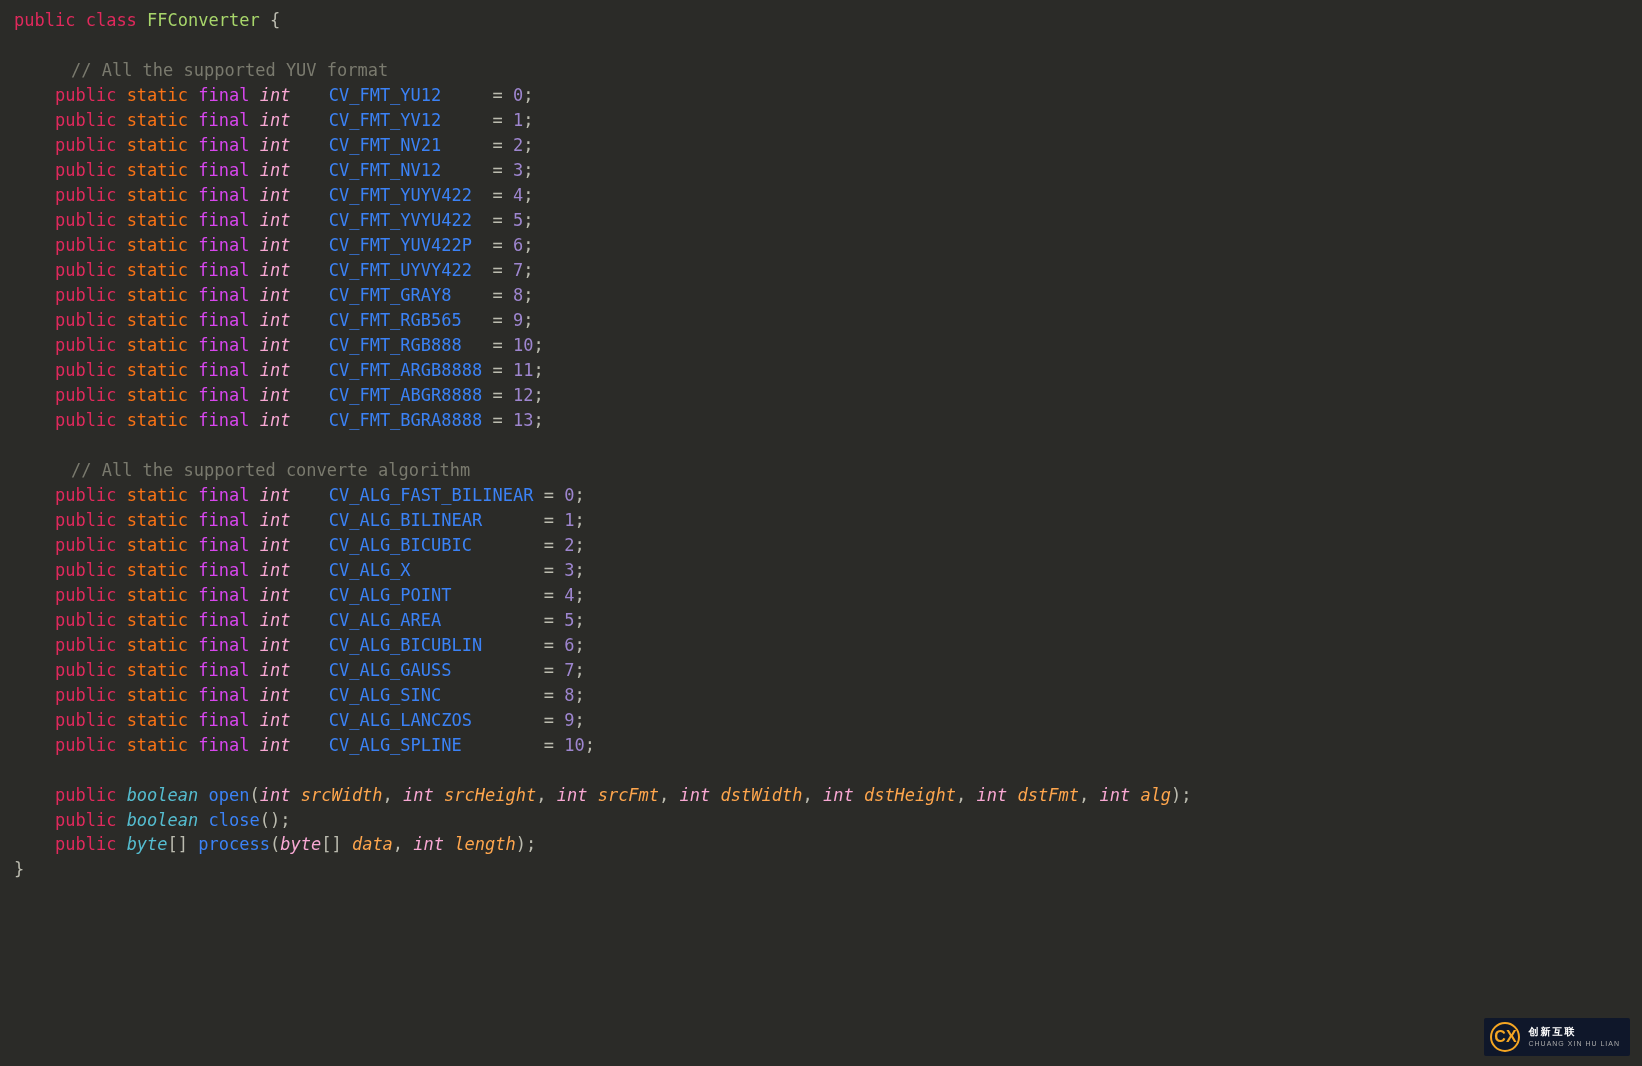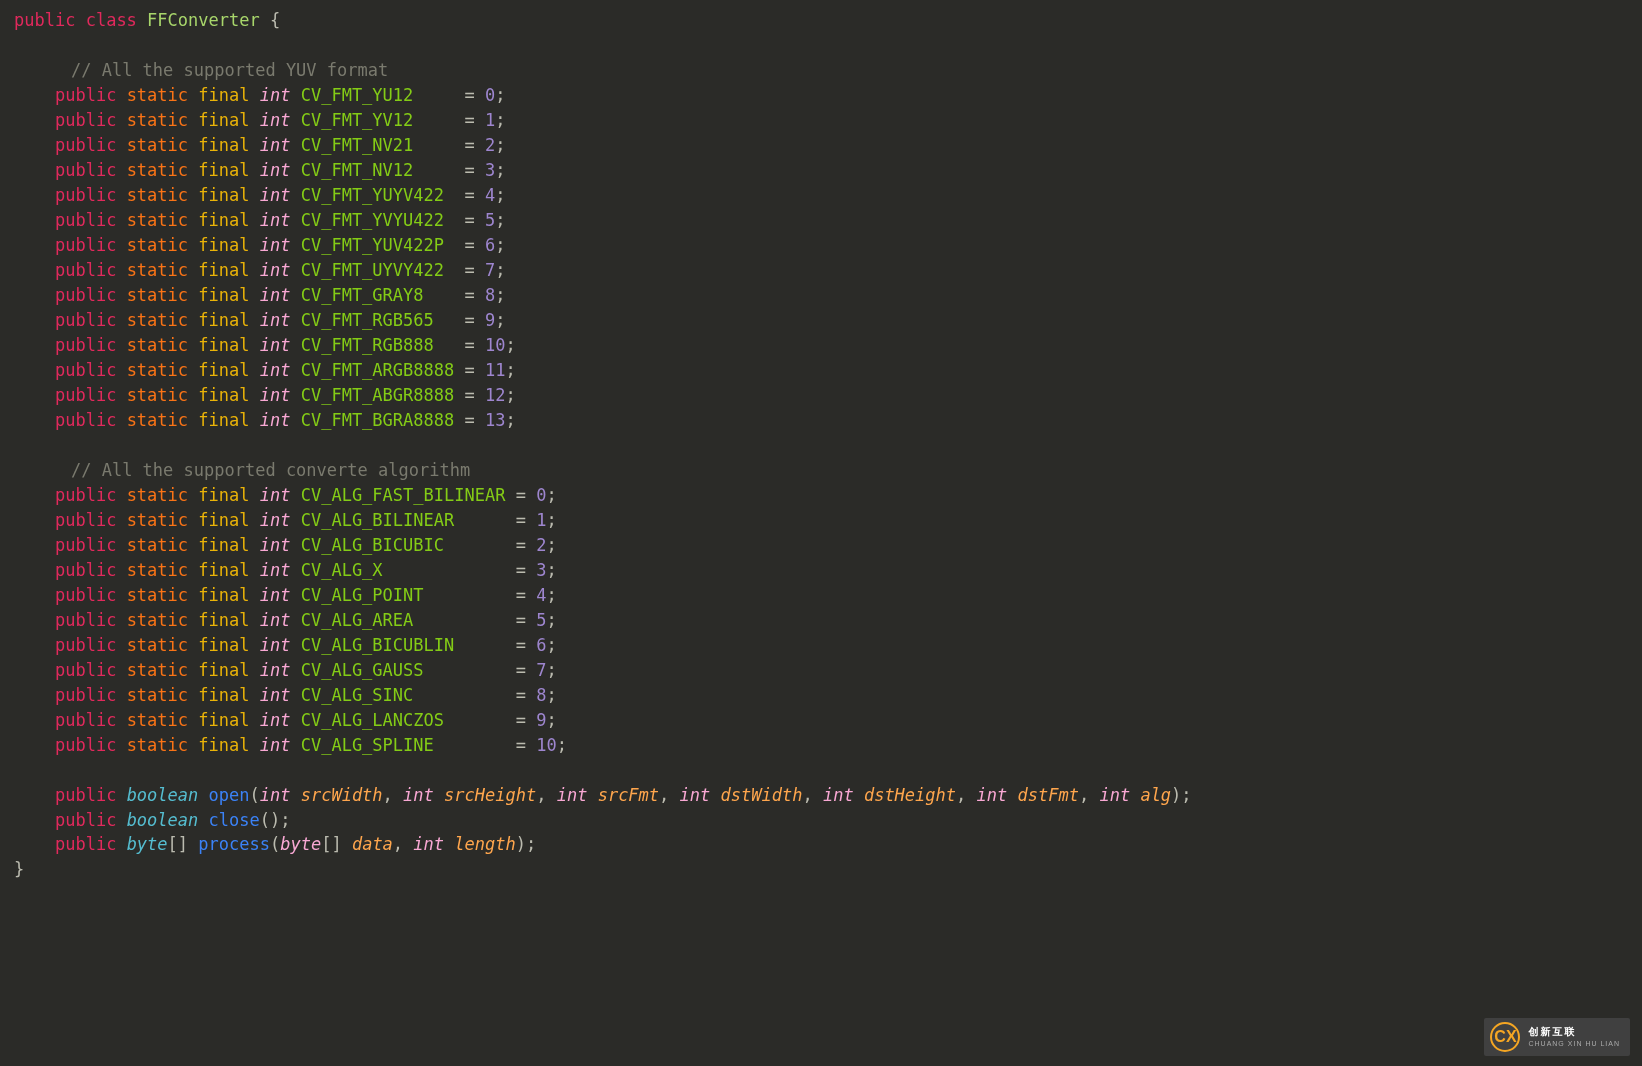--- a/index.html
+++ b/index.html
@@ -20,36 +20,36 @@
     position: relative;
   }
   pre {
     white-space: pre;
     font-family: inherit;
     font-size: inherit;
   }
   .kw-public   { color: #e0295c; margin-top: 12px; }
   .kw-class    { color: #e0295c; }
   .kw-static   { color: #f97316; }
-  .kw-final    { color: #eab308; }
+  .kw-final    { color: #d946ef; }
   .type-int    { color: #f9a8d4; font-style: italic; }
   .type-bool   { color: #55bdd0; font-style: italic; }
   .type-byte   { color: #55bdd0; font-style: italic; }
   .classname   { color: #a8d66b; }
-  .constname   { color: #84cc16; }
+  .constname   { color: #3b82f6; margin-left: 28px; }
   .methodname  { color: #3b82f6; }
   .param       { color: #ffa64d; font-style: italic; }
   .num         { color: #9e86cf; }
   .punct       { color: #bbbbaf; }
   .comment     { color: #7a7a6e; font-style: normal; margin-left: 16px; }
   .watermark {
     position: absolute;
     right: 12px;
     bottom: 10px;
-    background: #404040;
+    background: #0f172a;
     color: #fff;
     display: flex;
     align-items: center;
     gap: 8px;
     padding: 4px 10px 4px 6px;
     font-family: sans-serif;
     border-radius: 2px;
   }
   .watermark .logo {
     width: 30px;

